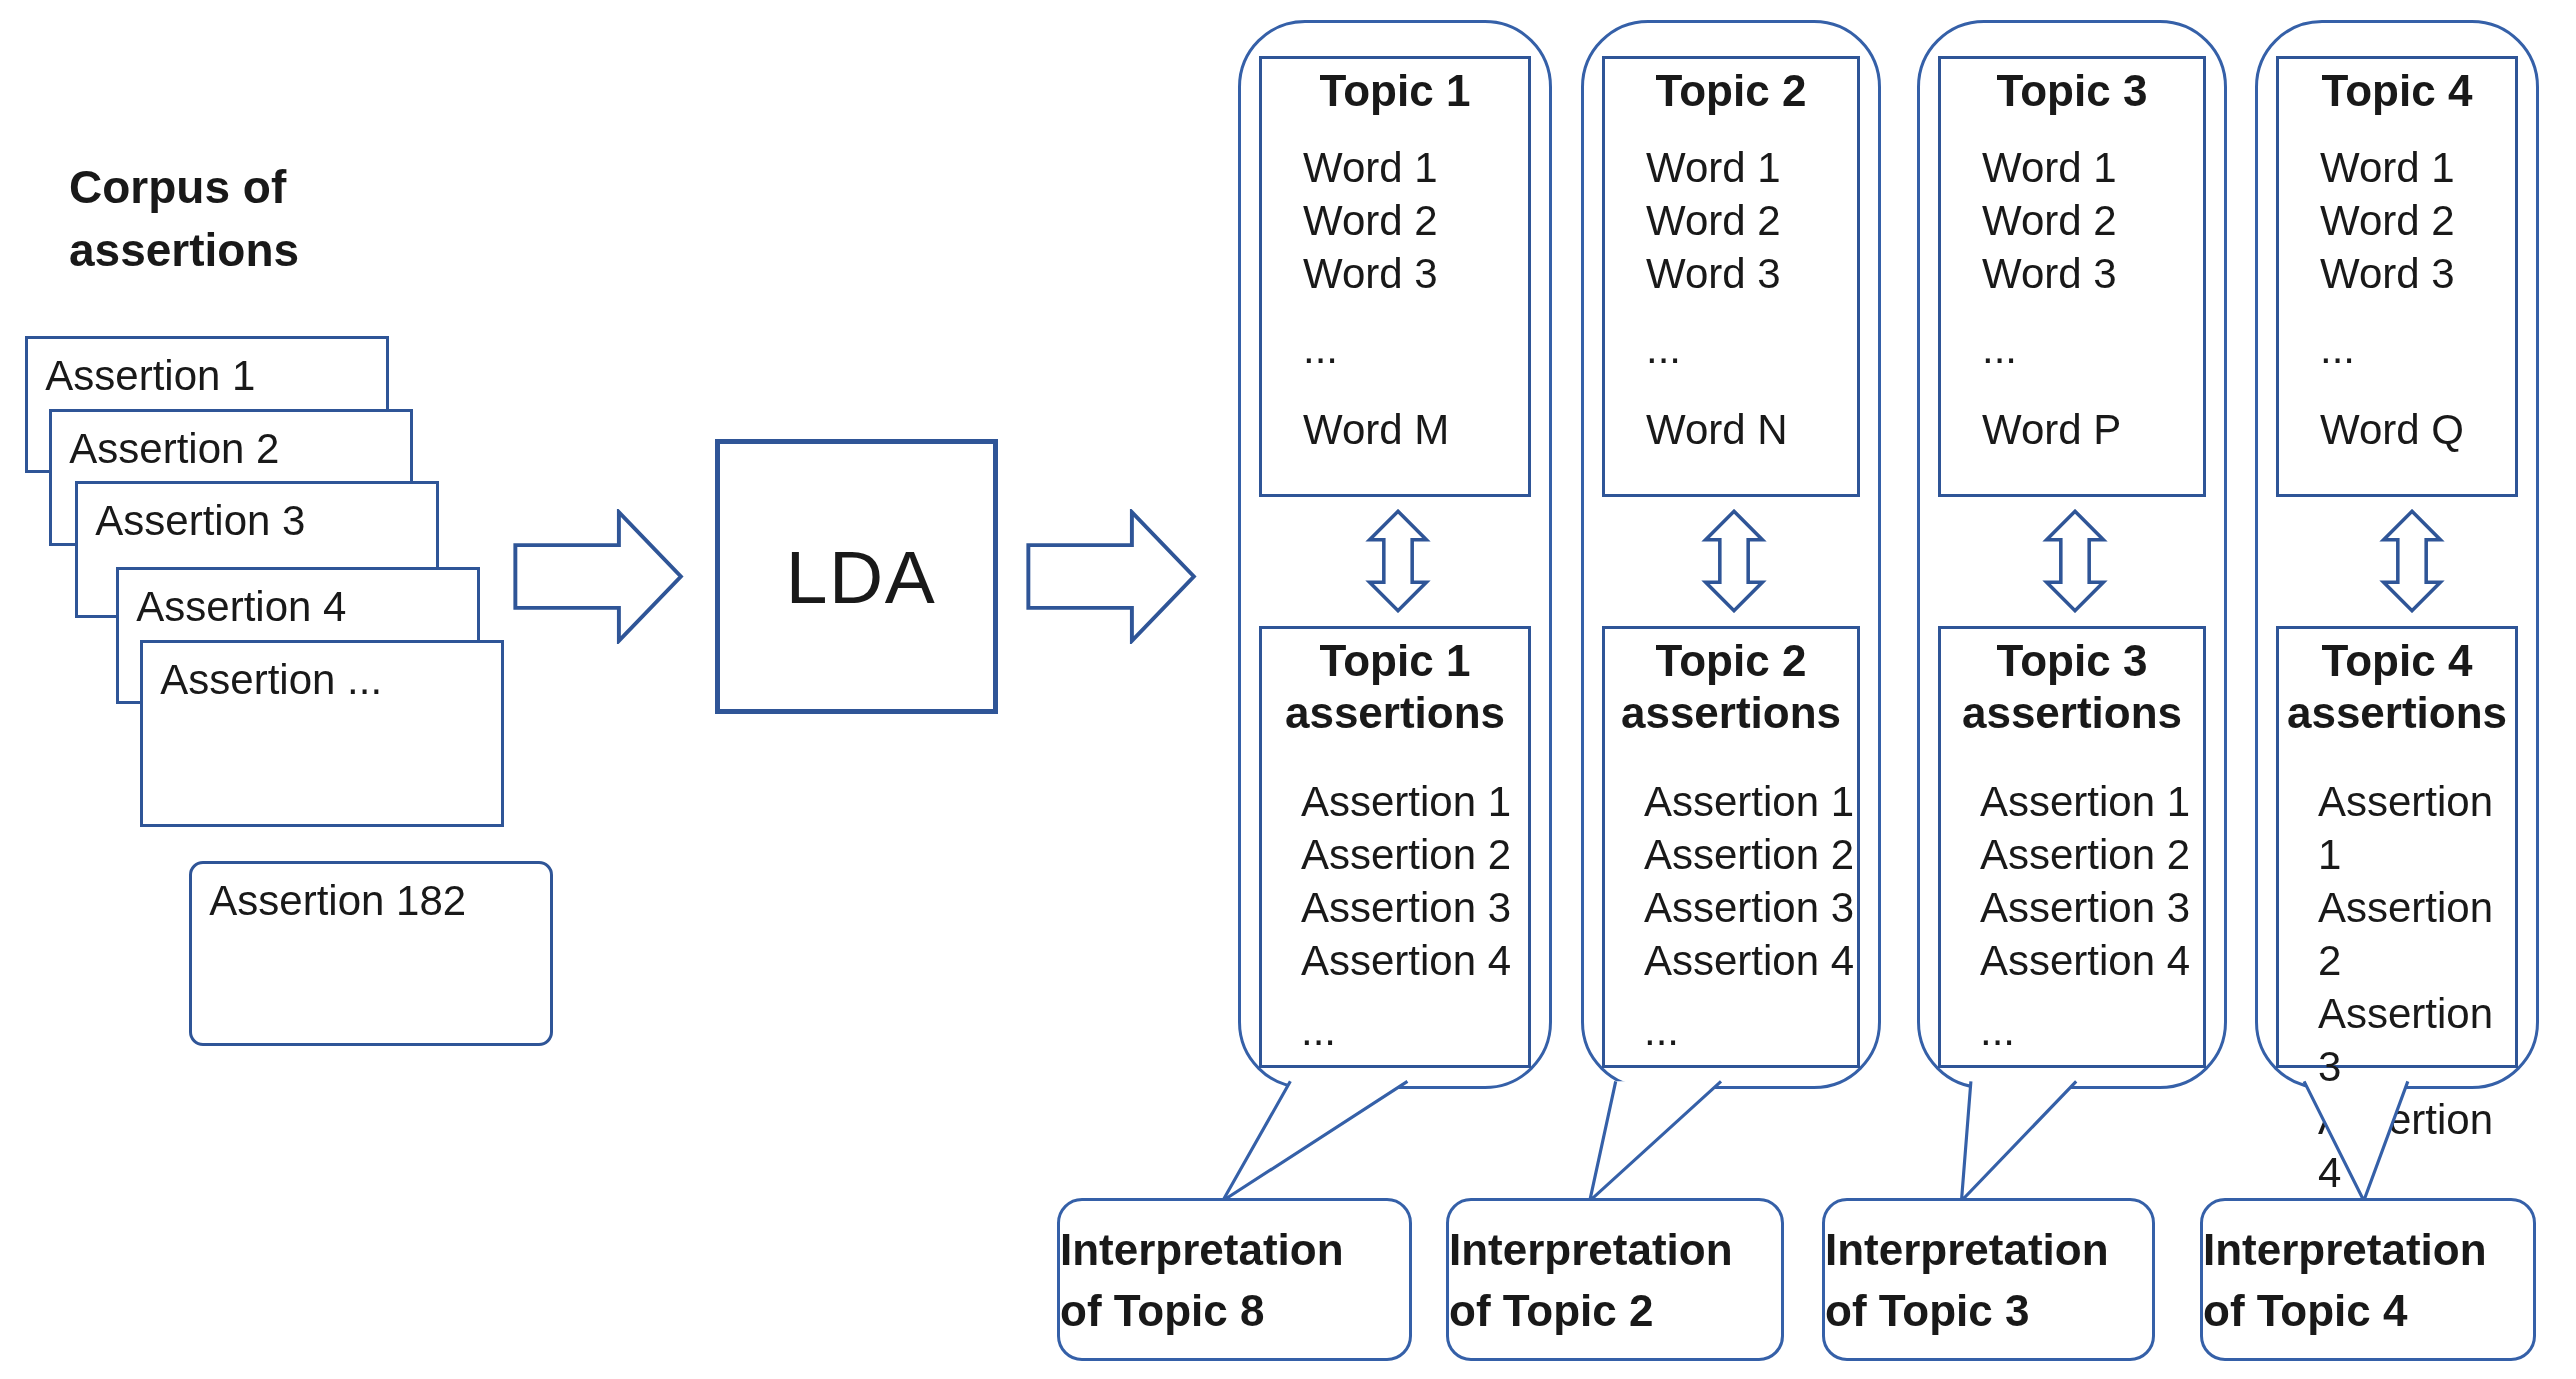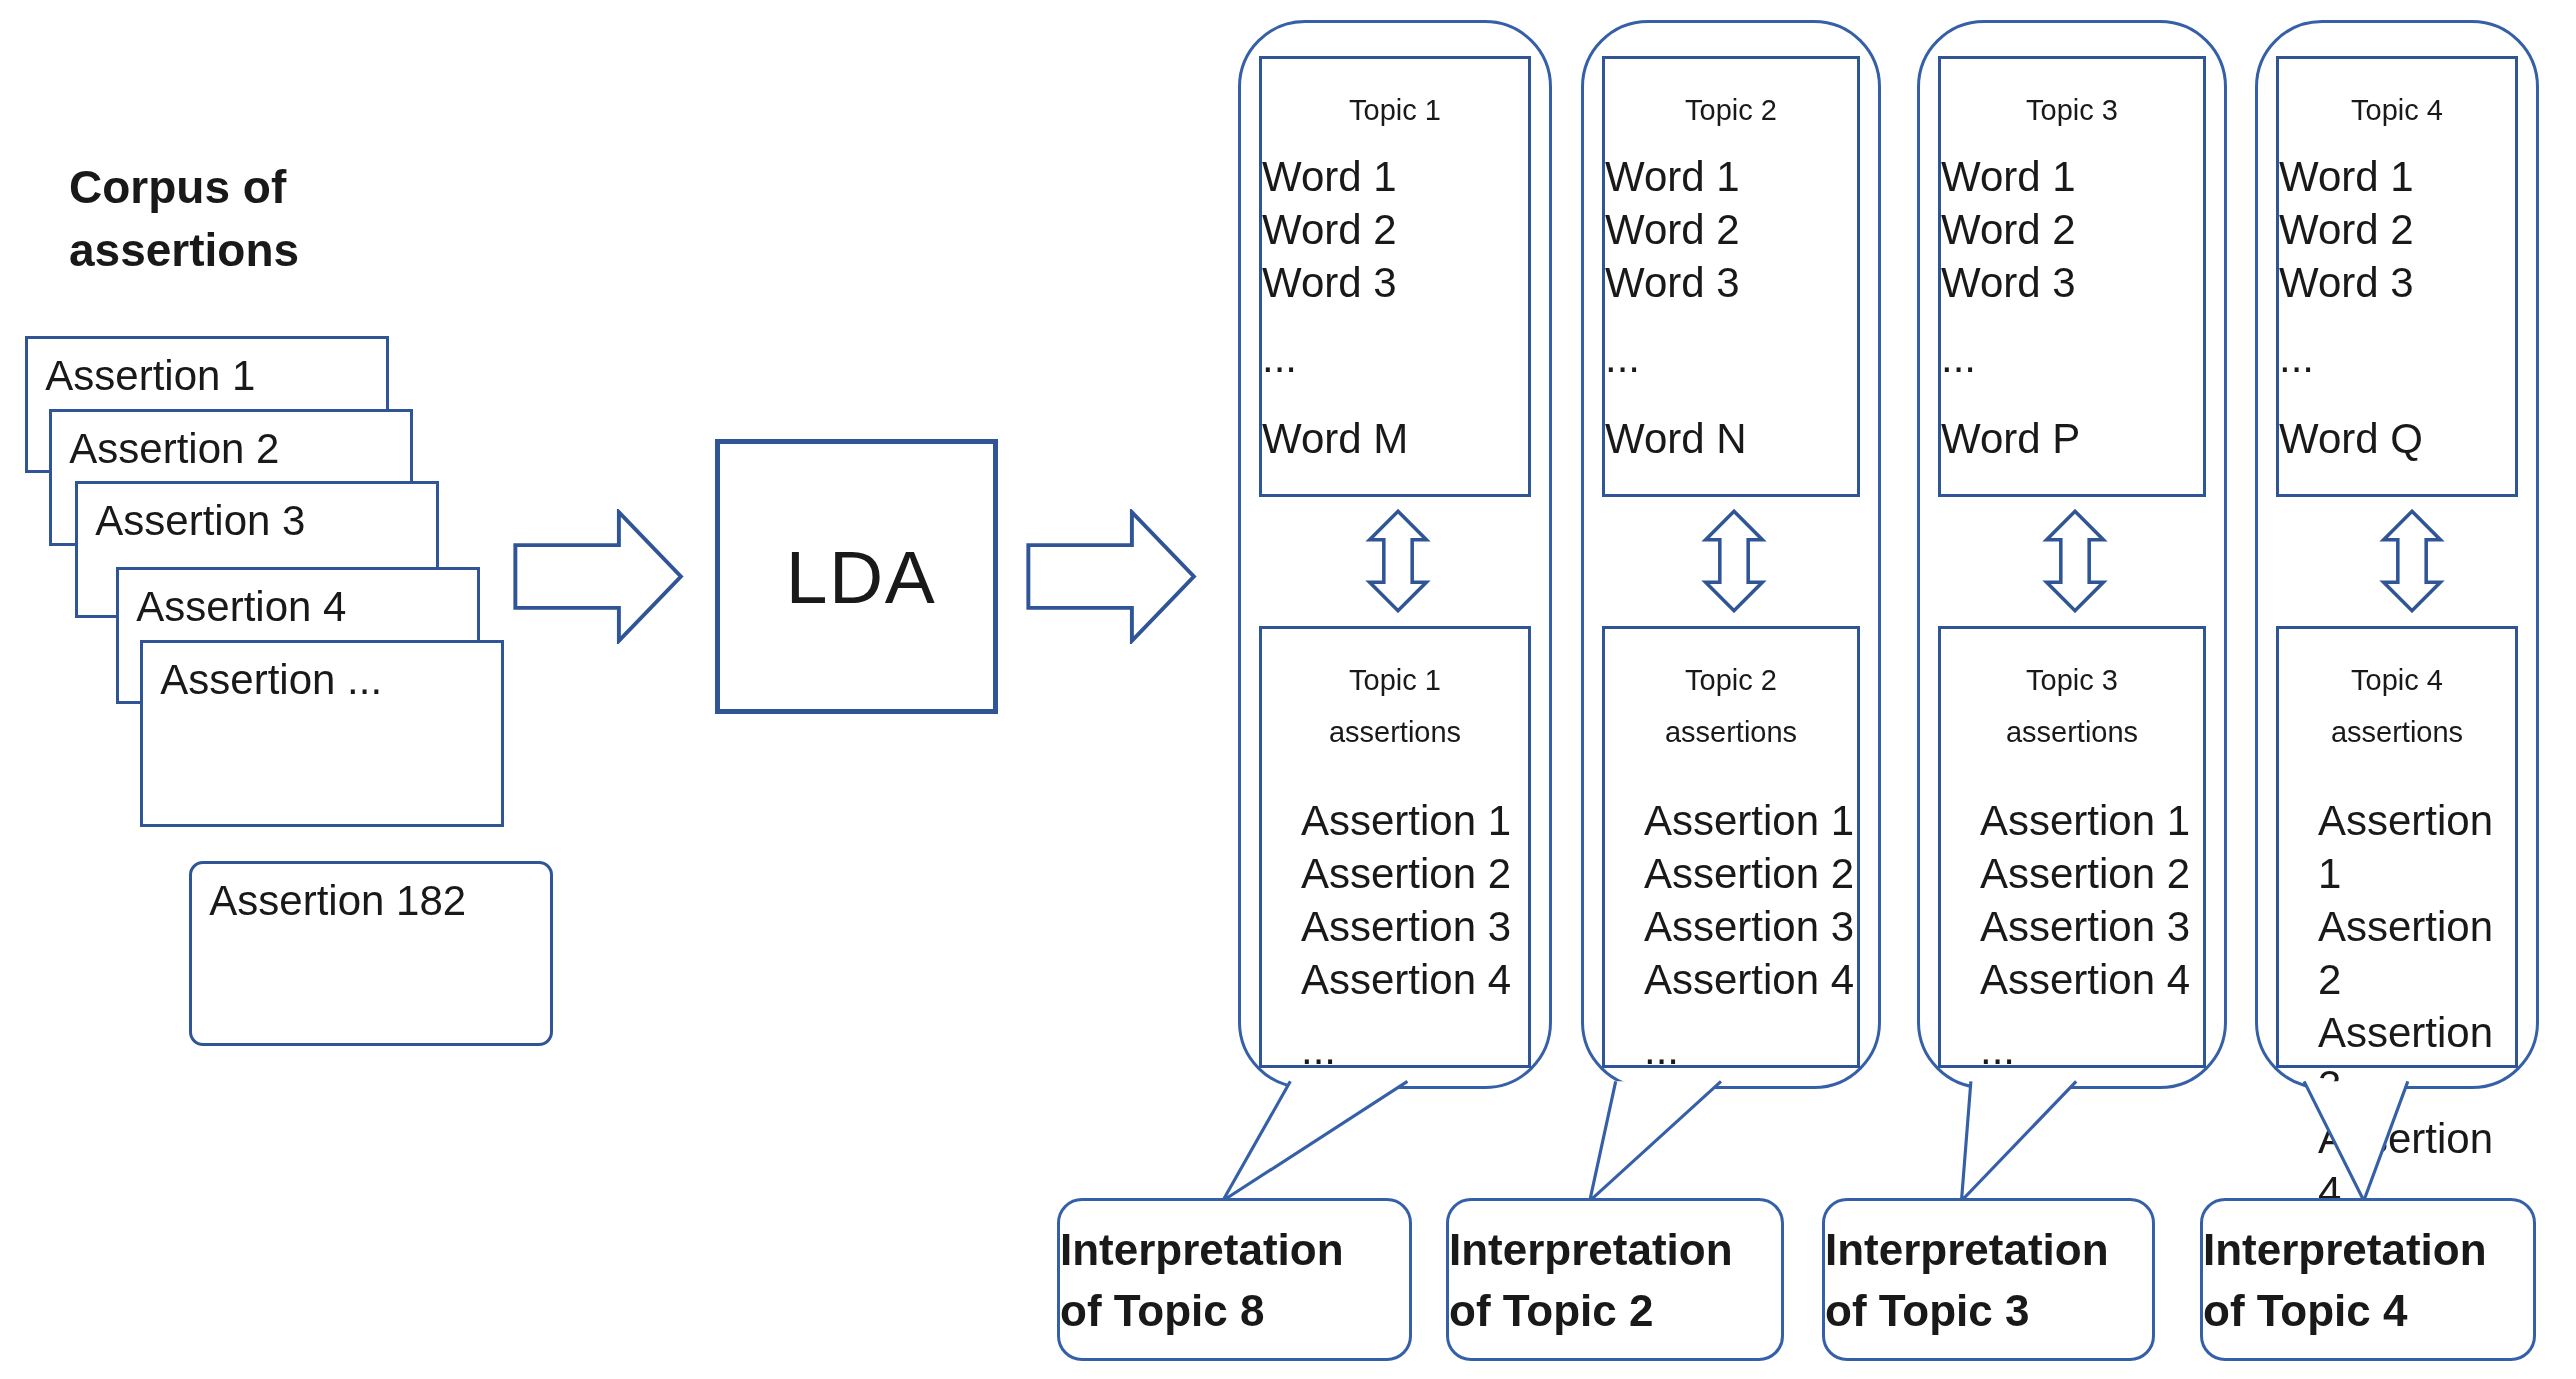--- a/index.html
+++ b/index.html
@@ -25,22 +25,22 @@
   .column{
     top:19.6px;height:1069px;background:#fff;border:3.1px solid #3560A8;border-radius:67px;
     box-sizing:border-box;
   }
   .inner-box{
     position:absolute;left:18px;right:18px;background:#fff;border:3.9px solid #2F5597;
     box-sizing:border-box;
   }
   .words-box{top:33px;height:441px;}
   .assert-box{top:603px;height:442px;}
-  .box-title{margin-top:25px;text-align:center;font-size:29px;font-weight:normal;line-height:52px;}
-  .word-list{margin-top:14px;font-size:42px;line-height:53px;}
+  .box-title{margin-top:6px;text-align:center;font-size:44px;font-weight:bold;line-height:52px;}
+  .word-list{margin-top:24px;padding-left:41px;font-size:42px;line-height:53px;}
   .word-item.dots{margin-top:22px;}
   .word-item.last{margin-top:28px;}
   .assert-list{margin-top:36px;padding-left:39px;font-size:42px;line-height:53px;}
   .assert-item.dots{margin-top:17.3px;}
   .updown{position:absolute;top:486px;}
   
   .interp{
     top:1198px;height:163px;background:#fff;border:3.9px solid #3560A8;border-radius:25px;
     box-sizing:border-box;display:flex;flex-direction:column;align-items:flex-start;justify-content:center;
     font-size:44px;font-weight:bold;line-height:61px;text-align:center;

